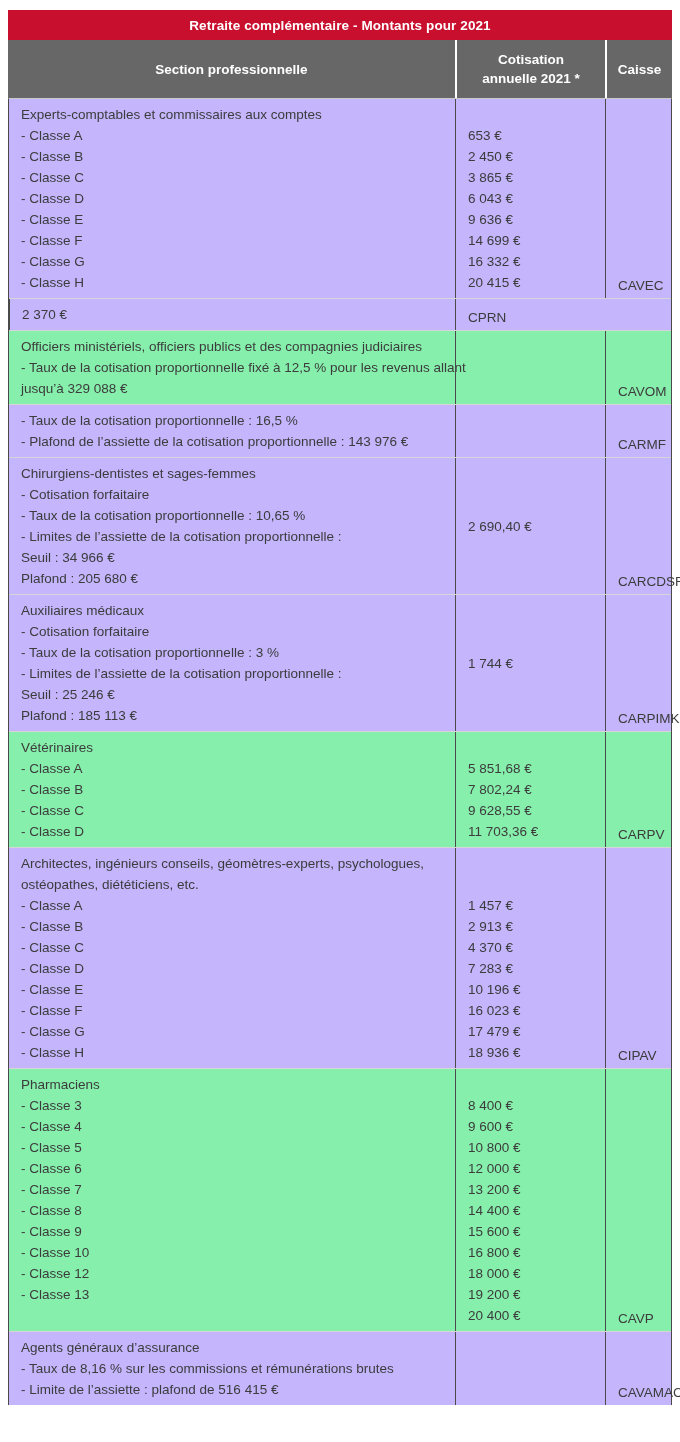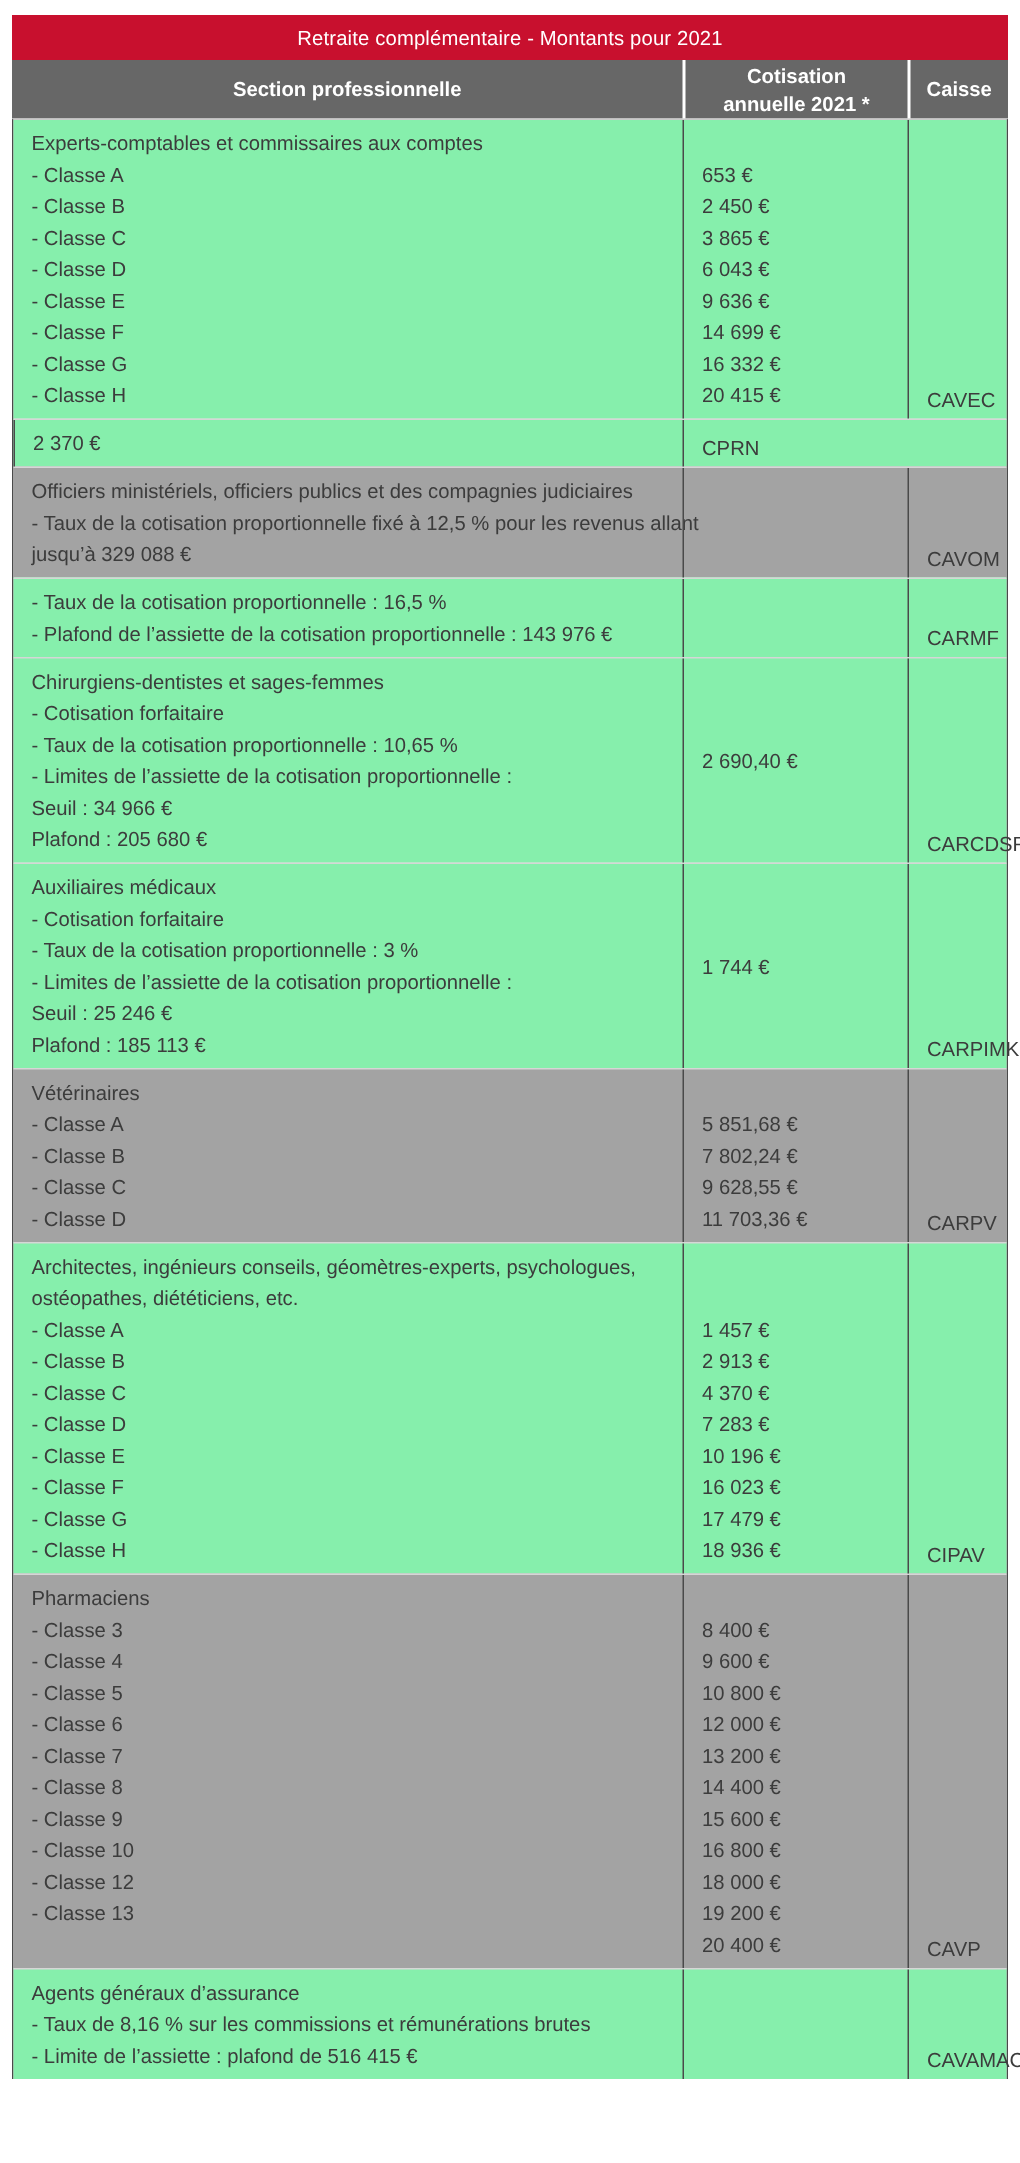--- a/index.html
+++ b/index.html
@@ -16,35 +16,35 @@
     padding: 10px 8px 10px 8px;
   }
   .table-wrap {
     width: 664px;
     box-sizing: border-box;
   }
   
   .title-bar {
     background: #c8102e;
     color: #ffffff;
-    font-weight: normal;
+    font-weight: bold;
     font-size: 13.5px;
     height: 30px;
     display: flex;
     align-items: center;
     justify-content: center;
     letter-spacing: 0.1px;
   }
   
   .col-header {
     background: #676767;
     color: #ffffff;
     display: grid;
     grid-template-columns: 447px 150px 1fr;
-    height: 39px;
+    height: 58px;
     font-weight: bold;
     font-size: 13.5px;
   }
   .col-header .hcell {
     display: flex;
     align-items: center;
     justify-content: center;
     text-align: center;
     white-space: pre-line;
     line-height: 19px;
@@ -56,26 +56,26 @@
   .t-body {
     border-left: 1px solid #4a4a4a;
     border-right: 1px solid #4a4a4a;
     border-top: 1px solid #c9c9c9;
     color: #3c3c3c;
     font-size: 13.5px;
   }
   .row {
     display: grid;
     grid-template-columns: 446px 150px 1fr;
-    background: #86efac;
+    background: #c4b5fd;
   }
   .row + .row {
     border-top: 1px solid #d6d6d6;
   }
-  .row.shaded { background: #a3a3a3; }
+  .row.shaded { background: #86efac; }
   .cell {
     box-sizing: border-box;
     padding: 5px 8px 5px 12px;
   }
   .cell .line {
     line-height: 21px;
     min-height: 21px;
     white-space: nowrap;
   }
   .c-amount {

